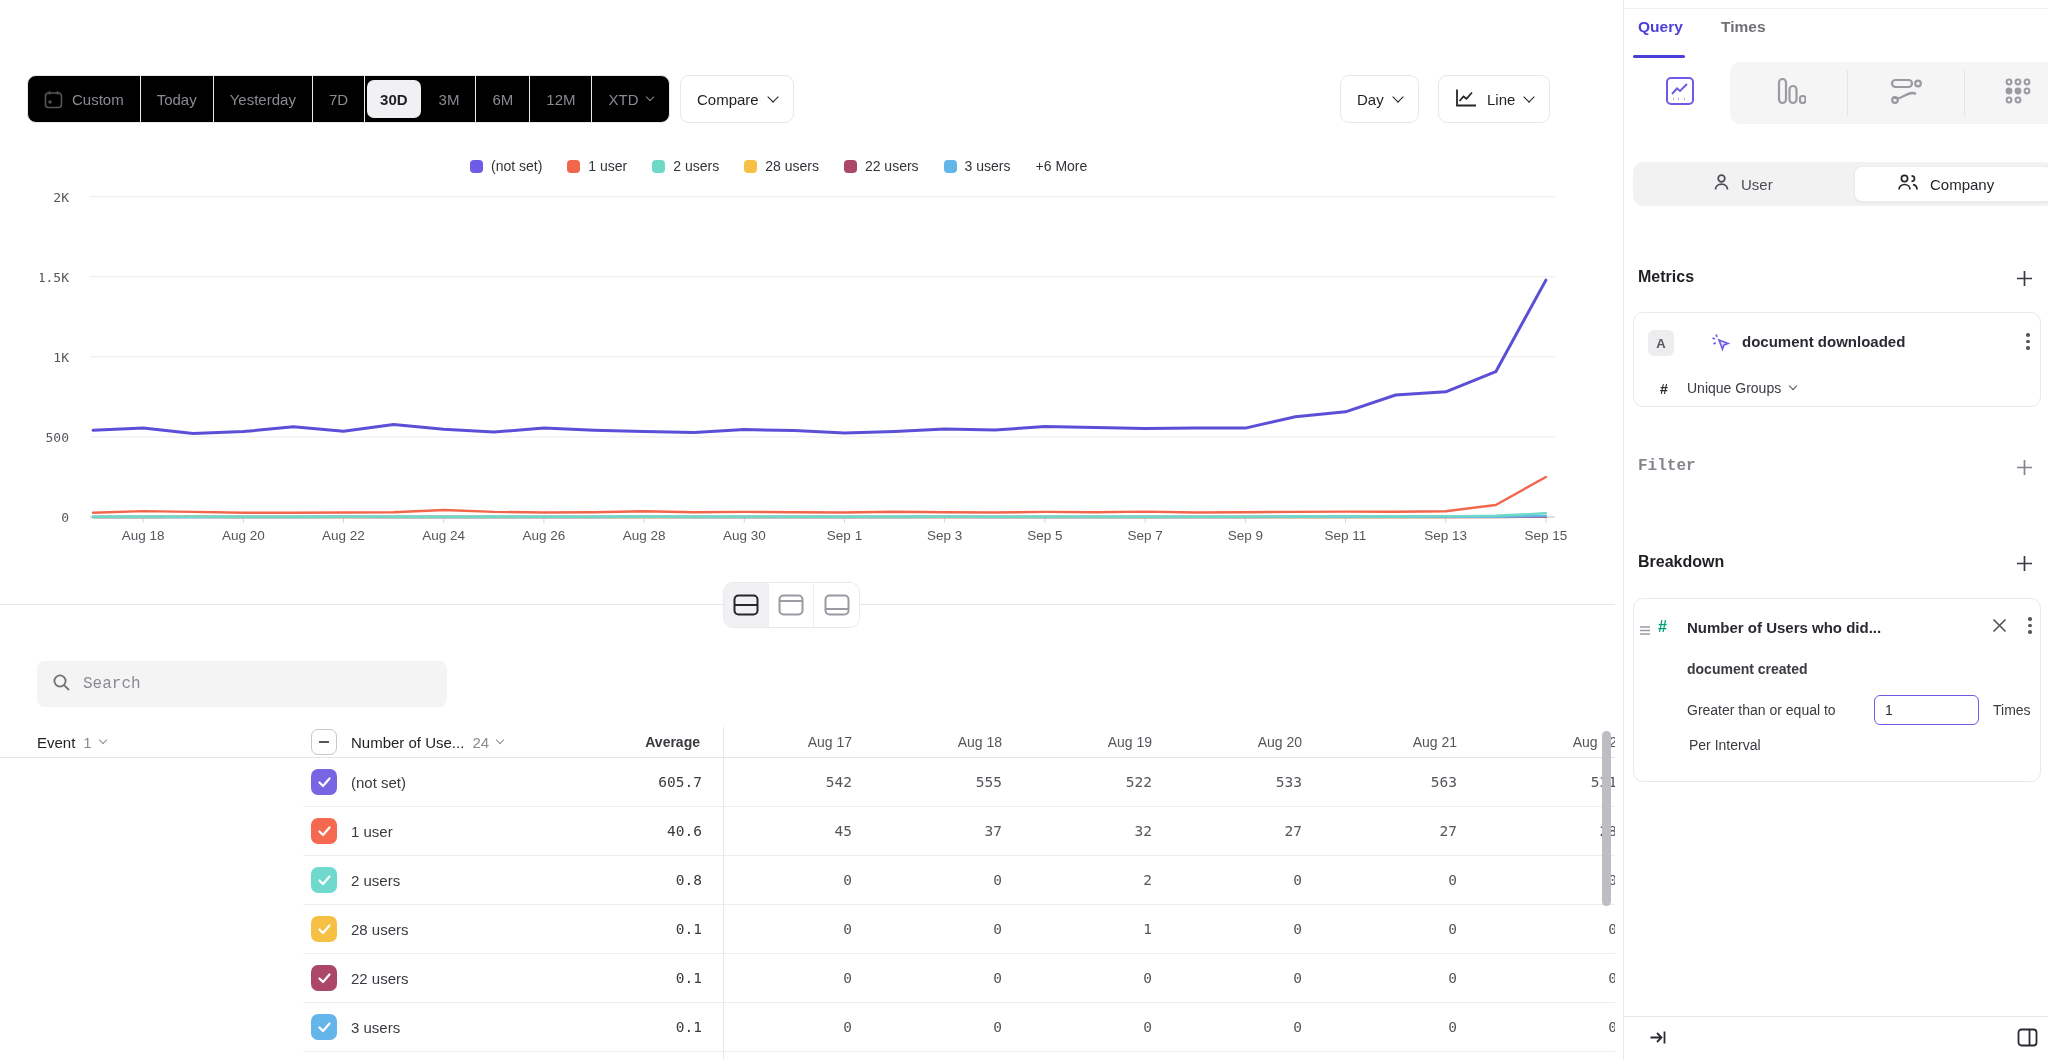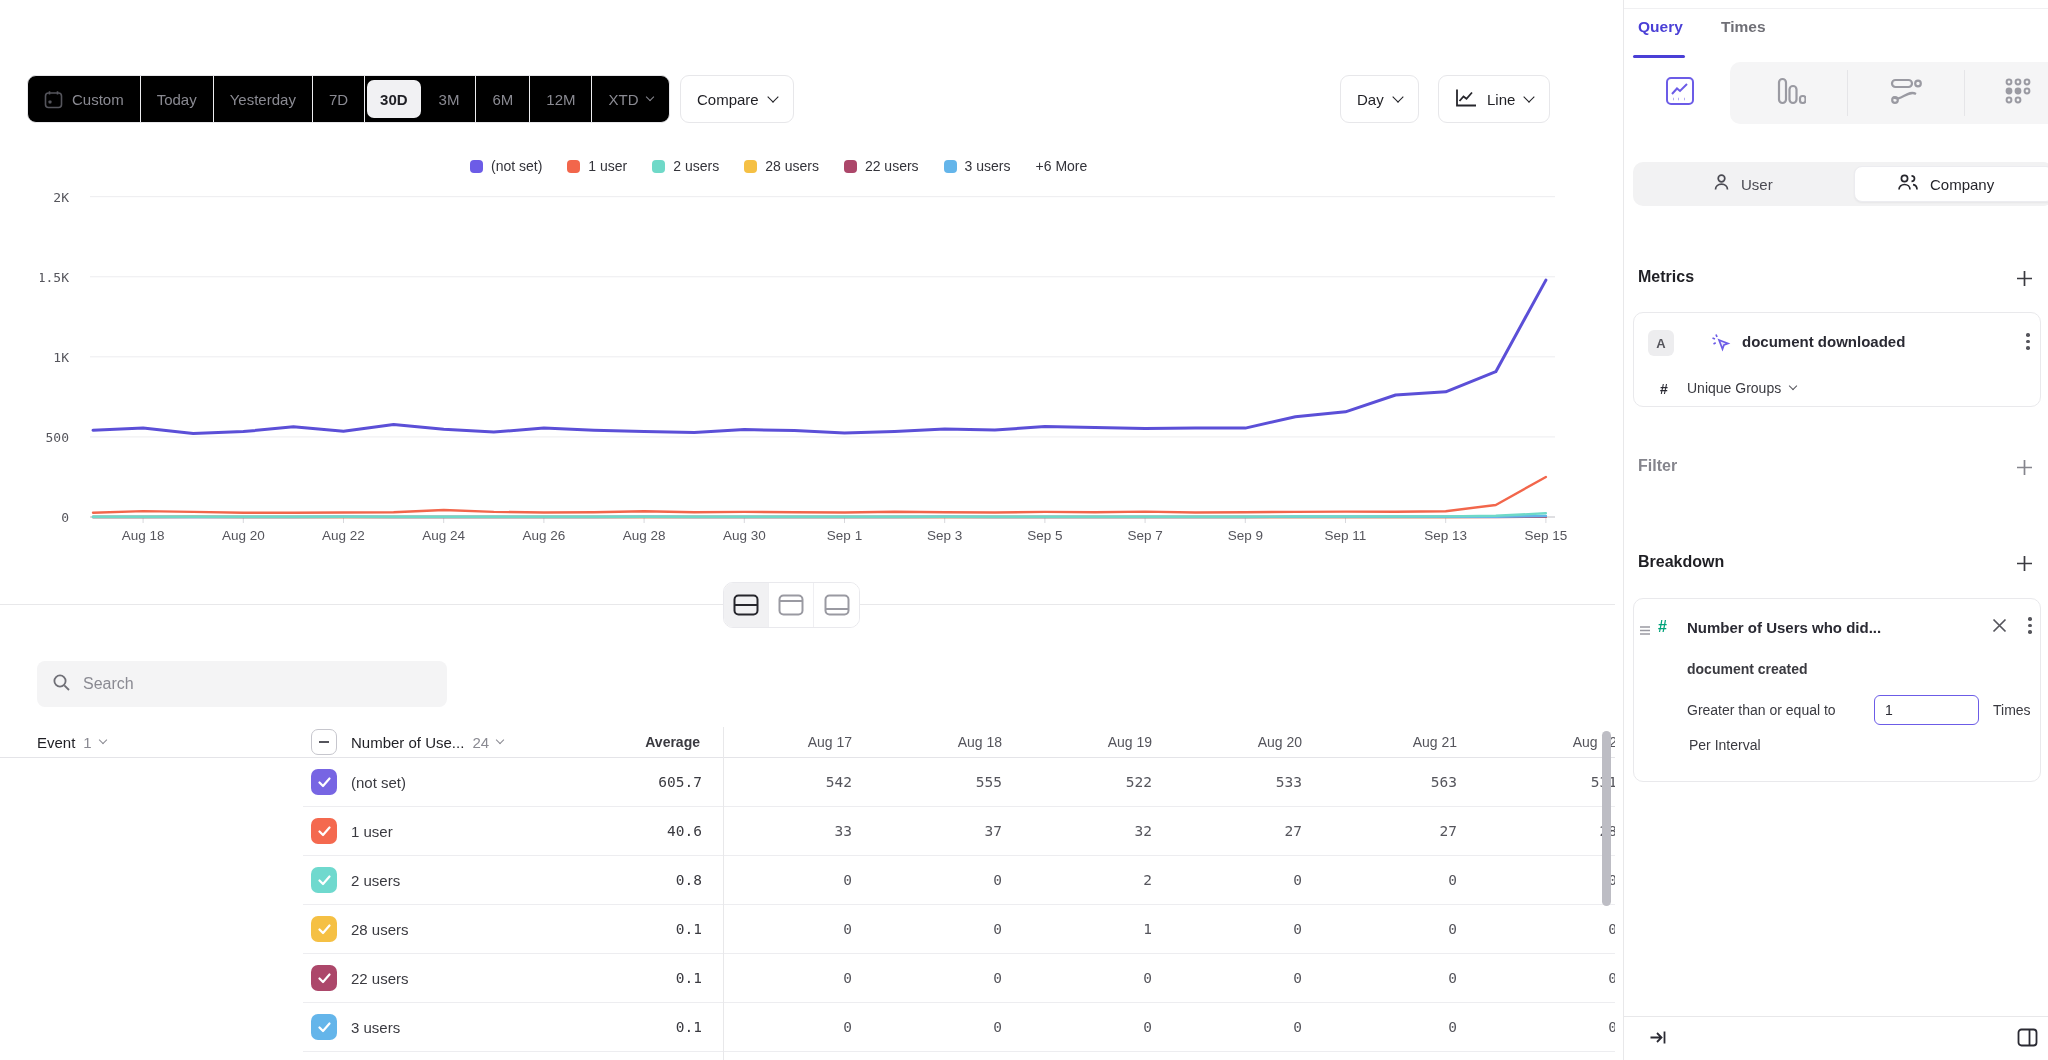--- a/index.html
+++ b/index.html
@@ -40,21 +40,21 @@
     border:1px solid #e9e9ed; border-radius:10px; overflow:hidden; }
   .toggle-btn { width:45px; height:44px; display:flex; align-items:center; justify-content:center;
     border-right:1px solid #efeff2; cursor:pointer; background:#fff; }
   .toggle-btn:last-child { border-right:none; }
   .toggle-btn.selected { background:#f1f1f3; }
 
   
   .search-box { position:absolute; left:37px; top:661px; width:410px; height:46px; background:#f4f4f5;
     border-radius:8px; display:flex; align-items:center; gap:12px; padding:0 15px; }
   .search-box input { border:none; outline:none; background:transparent; font-size:16px; color:#3a3a40;
-    font-family:Liberation Sans, sans-serif; width:330px; }
+    font-family:Liberation Mono, monospace; width:330px; }
   .search-box input::placeholder { color:#8a8a92; }
 
   #table-header { position:absolute; left:0; top:727px; width:1640px; height:31px; display:grid;
     grid-template-columns:303px 48px 247px 118px 150px 150px 150px 150px 155px 160px;
     align-items:center; border-bottom:1px solid #e4e4e8; font-size:14px; }
   .hcell-ev { padding-left:37px; display:flex; align-items:center; gap:8px; font-size:15px; color:#1f1f24; }
   .hcell-group { display:flex; align-items:center; gap:8px; font-size:15px; color:#1f1f24; }
   .num-col { text-align:right; padding-right:14px; color:#55555c; }
   .avg-col { text-align:right; padding-right:16px; color:#3a3a40; font-weight:700; }
 
@@ -325,21 +325,21 @@
       <div class="t-row">
         <div>
           <div class="cb" style="background: rgb(244, 105, 79);">
             <svg width="13" height="11" viewBox="0 0 13 11" fill="none" stroke="#fff" stroke-width="2.2" stroke-linecap="round" stroke-linejoin="round">
               <polyline points="1.5,5.5 5,9 11.5,1.5"></polyline>
             </svg>
           </div>
         </div>
         <div class="row-label">1 user</div>
         <div class="num-col val mono" style="color: rgb(58, 58, 64);">40.6</div>
-        <div class="num-col val mono">33</div>
+        <div class="num-col val mono">45</div>
         <div class="num-col val mono">37</div>
         <div class="num-col val mono">32</div>
         <div class="num-col val mono">27</div>
         <div class="num-col val mono">27</div>
         <div class="num-col val mono">28</div>
       </div>
       <div class="t-row">
         <div>
           <div class="cb" style="background: rgb(111, 217, 206);">
             <svg width="13" height="11" viewBox="0 0 13 11" fill="none" stroke="#fff" stroke-width="2.2" stroke-linecap="round" stroke-linejoin="round">
@@ -511,21 +511,21 @@
         <i></i>
         <i></i>
       </div>
     <div class="hash-dark abs" style="left:26px; top:68px;">#</div>
     <div class="abs" style="left:53px; top:67px; font-size:14px; color:#3a3a40; display:flex; align-items:center; gap:9px;">
       <span>Unique Groups</span>
       <span class="chev sm" style="color:#55555c;"></span>
     </div>
   </div>
 
-  <div class="section-h dim" style="top:457px;">Filter</div>
+  <div class="section-h dim" style="top:457px;font-family:Liberation Mono, monospace;">Filter</div>
   <div class="plus-btn" style="top:455px;">
     <svg width="17" height="17" viewBox="0 0 17 17" stroke="#85858d" stroke-width="1.7">
         <path d="M8.5 1 V16 M1 8.5 H16"></path>
       </svg>
   </div>
 
   <div class="section-h" style="top:553px;">Breakdown</div>
   <div class="plus-btn" style="top:551px;">
     <svg width="17" height="17" viewBox="0 0 17 17" stroke="#3a3a40" stroke-width="1.7">
         <path d="M8.5 1 V16 M1 8.5 H16"></path>

